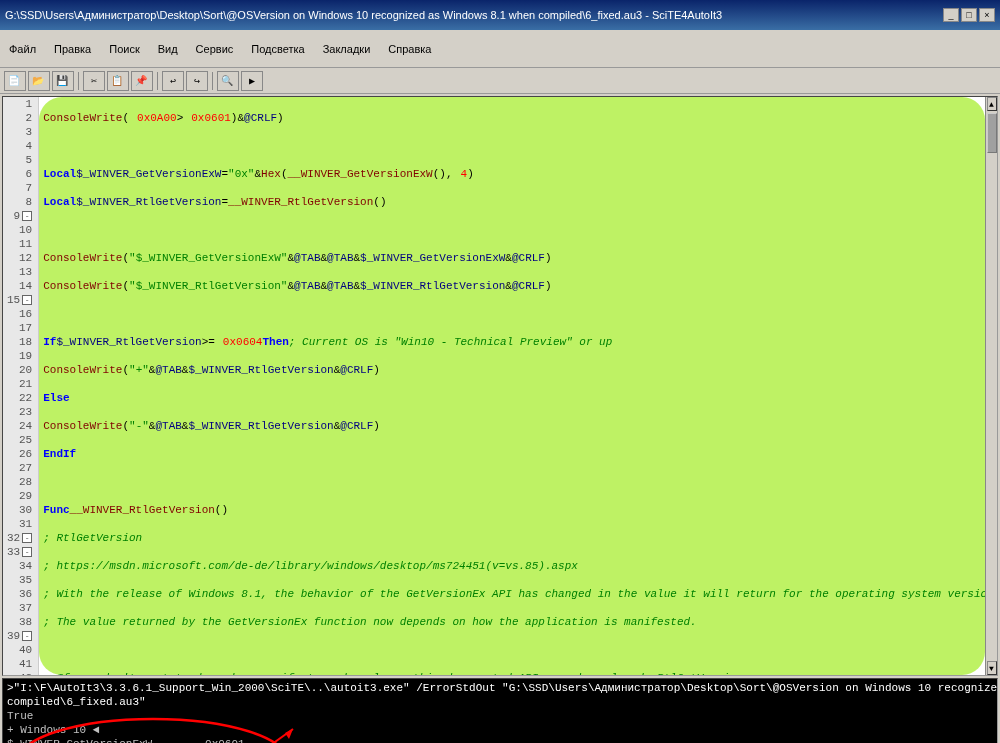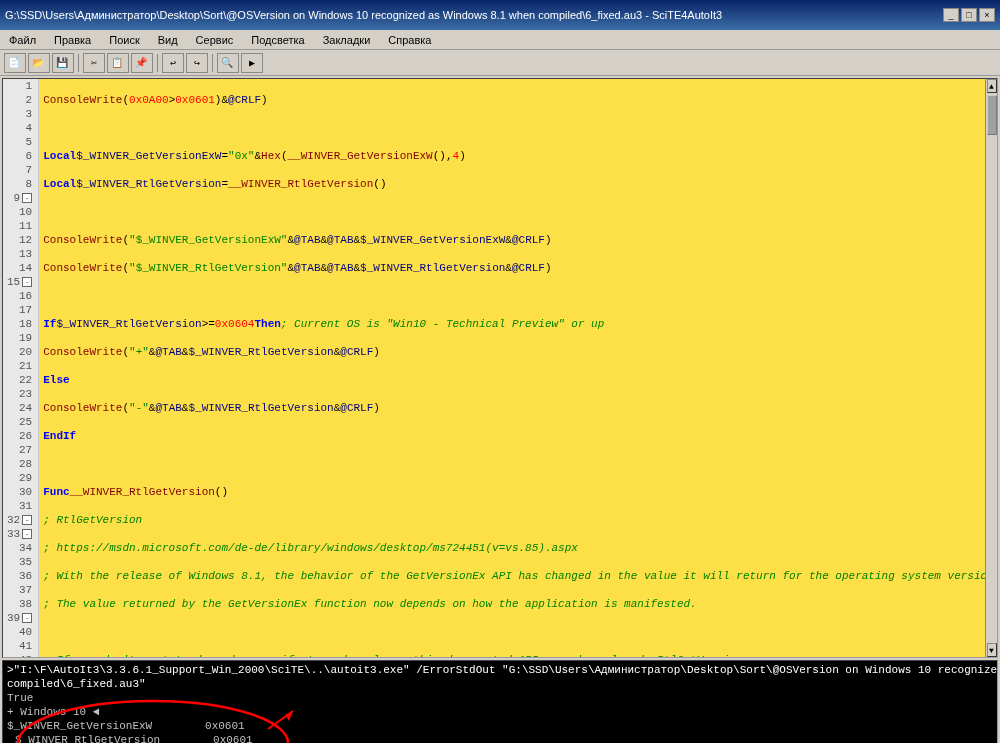--- a/index.html
+++ b/index.html
@@ -23,21 +23,21 @@
     
     
     .menu-bar {
       background: #d4d0c8;
       padding: 2px 5px;
       display: flex;
       gap: 10px;
       font-family: Arial, sans-serif;
       font-size: 11px;
       border-bottom: 1px solid #999;
-      height: 20px;
+      height: 38px;
       align-items: center;
     }
     .menu-item { cursor: pointer; padding: 1px 4px; }
     
     
     .toolbar {
       background: #d4d0c8;
       padding: 2px 4px;
       display: flex;
       align-items: center;
@@ -97,32 +97,33 @@
       cursor: pointer;
       margin-left: 2px;
     }
     .code-area {
       flex: 1;
       overflow: auto;
       padding: 0 4px;
       font-size: 11px;
       line-height: 14px;
       white-space: pre;
-      background: #fde047;
+      background: #bef264;
+      border-radius: 23px;
     }
     .code-line {
       height: 14px;
       display: flex;
       align-items: center;
     }
     
     .c-kw { color: #0000ff; font-weight: bold; } 
     .c-fn { color: #800000; } 
     .c-str { color: #008000; } 
-    .c-num { color: #ff0000; } 
+    .c-num { color: #ff0000; margin-left: 8px; } 
     .c-comment { color: #008000; font-style: italic; }
     .c-var { color: #000080; text-align: center; }
     
     
     .output-panel {
       height: 120px;
       background: #000;
       color: #c0c0c0;
       font-family: 'Courier New', monospace;
       font-size: 11px;

